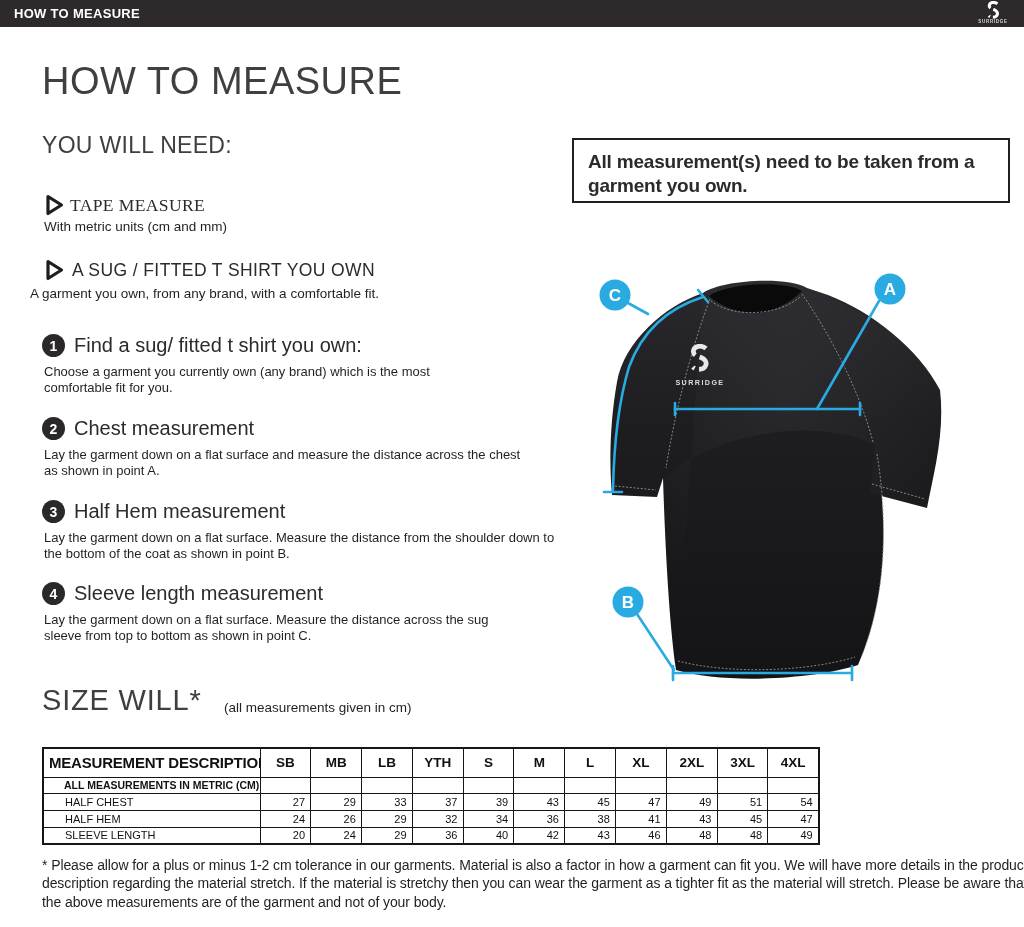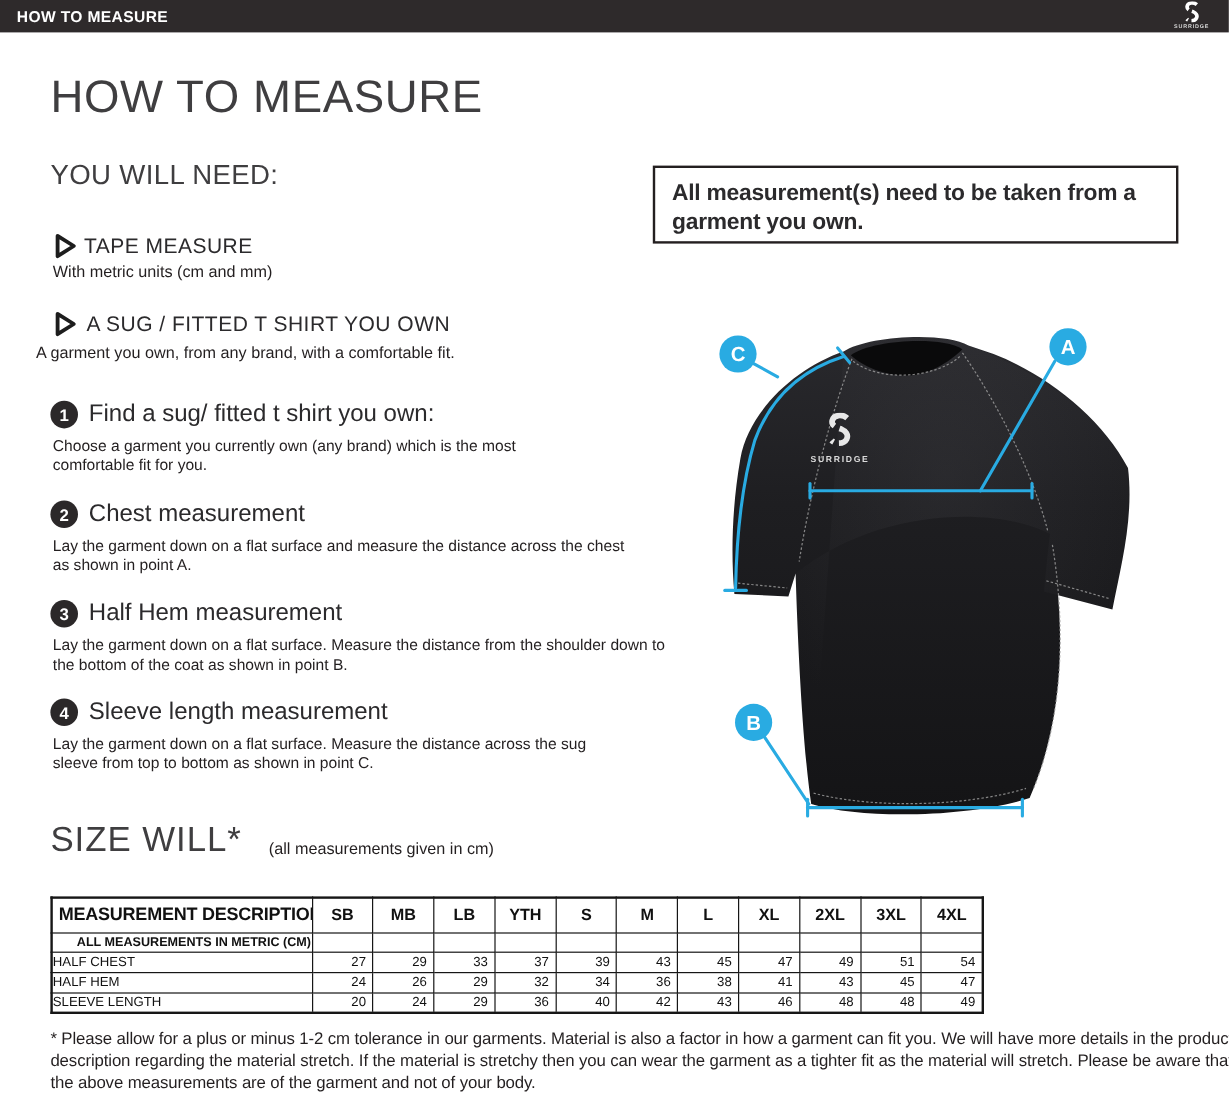--- a/index.html
+++ b/index.html
@@ -34,21 +34,21 @@
                 color:#fff; font-size:14px; font-weight:bold; display:flex;
                 align-items:center; justify-content:center; flex:0 0 23px; }
   .step-title { font-size:20px; color:#2b2a2c; }
   .step-desc { margin:7px 0 0 2px; font-size:13px; line-height:15.6px; color:#231f20; }
   .step-1 .step-desc { width:440px; }
   .step-2 .step-desc { width:480px; }
   .step-3 .step-desc { width:530px; }
   .step-4 .step-desc { width:485px; }
 
   
-  .notice { left:544px; top:138px; width:438px; height:65px;
+  .notice { left:572px; top:138px; width:438px; height:65px;
             border:2px solid #231f20; padding:10px 14px; }
   .notice-text { font-size:19px; line-height:23.5px; font-weight:bold;
                  color:#2b2a2c; width:410px; letter-spacing:-0.2px; }
 
   
   .sc-heading { left:42px; top:684px; font-size:29px; font-weight:400;
                 color:#3f3e40; letter-spacing:.8px; }
   .sc-sub { left:224px; top:700px; font-size:13.5px; color:#231f20; }
 
   table.size-table { position:absolute; left:42px; top:747px; width:776px;
@@ -56,21 +56,21 @@
                      border:2px solid #161616; }
   .size-table td, .size-table th { border:1.5px solid #161616; color:#111;
                      overflow:hidden; white-space:nowrap; }
   .size-table .hrow th { height:29px; }
   .size-table .hrow .desc-h { text-align:left; padding-left:5px; font-size:15px;
                      letter-spacing:-0.2px; }
   .size-table .hrow .size-h { font-size:13.5px; text-align:center; }
   .size-table .subrow td { height:16px; }
   .size-table .subrow .sub-label { font-size:10.5px; font-weight:bold; padding-left:20px; }
   .size-table .drow td { height:17px; font-size:11px;padding-left:27px; }
-  .size-table .drow .row-label { text-align:left; padding-left:0; }
+  .size-table .drow .row-label { text-align:left; padding-left:21px; }
   .size-table .drow .val { text-align:center; }
 
   .footnote { left:42px; top:856px; width:988px; font-size:14px;
               line-height:18.4px; color:#231f20; letter-spacing:-0.1px; }
 
   .hidden-defs { position:absolute; width:0; height:0; overflow:hidden; }
 </style>
 </head>
 <body>
 
@@ -91,21 +91,21 @@
     <span class="logo-text">SURRIDGE</span>
   </div>
 </div>
 
 <div class="abs page-title">HOW TO MEASURE</div>
 <div class="abs ywn-heading">YOU WILL NEED:</div>
 
 <svg class="abs tri" style="left:45px; top:194px;" viewBox="0 0 19 22">
   <polygon points="3,2.5 16.5,11 3,19.5" fill="#ffffff" stroke="#1d1d1d" stroke-width="3.2" stroke-linejoin="round"></polygon>
 </svg>
-<div class="abs need-item-label" style="left:70px; top:195px;">TAPE MEASURE</div>
+<div class="abs need-item-label" style="left:70px; top:195px;font-family:Liberation Serif, serif;">TAPE MEASURE</div>
 <div class="abs need-item-desc" style="left:44px; top:219px;">With metric units (cm and mm)</div>
 
 <svg class="abs tri" style="left:45px; top:259px;" viewBox="0 0 19 22">
   <polygon points="3,2.5 16.5,11 3,19.5" fill="#ffffff" stroke="#1d1d1d" stroke-width="3.2" stroke-linejoin="round"></polygon>
 </svg>
 <div class="abs need-item-label" style="left:72px; top:260px;">A SUG / FITTED T SHIRT YOU OWN</div>
 <div class="abs need-item-desc" style="left:30px; top:286px;">A garment you own, from any brand, with a comfortable fit.</div>
 
 <div class="step step-1" style="top:334px;">
   <div class="step-head">

